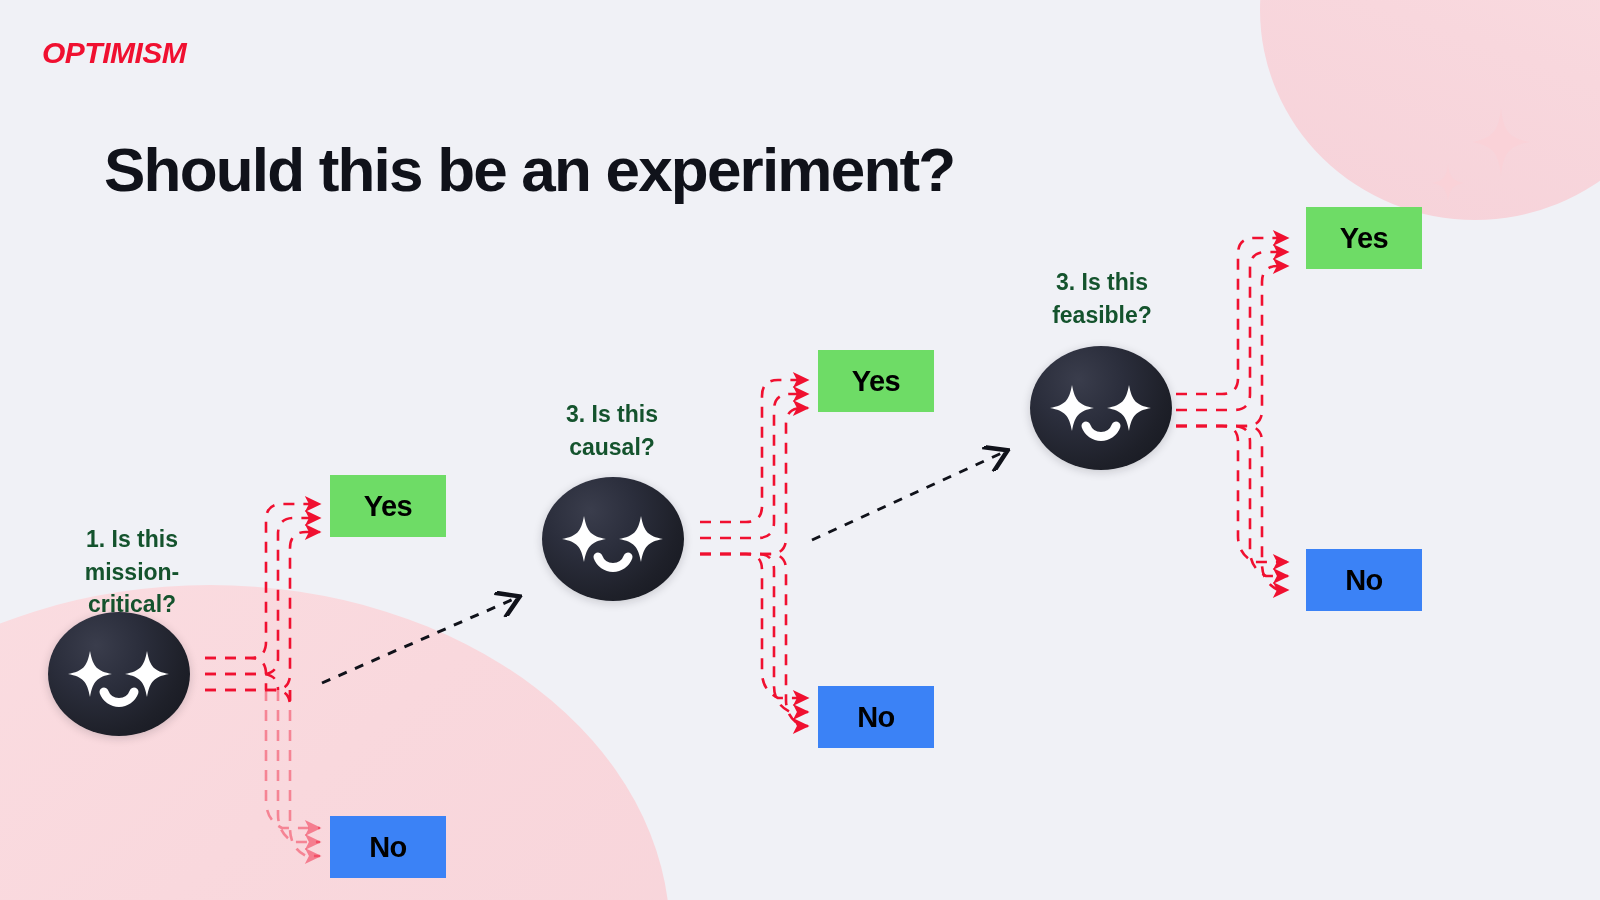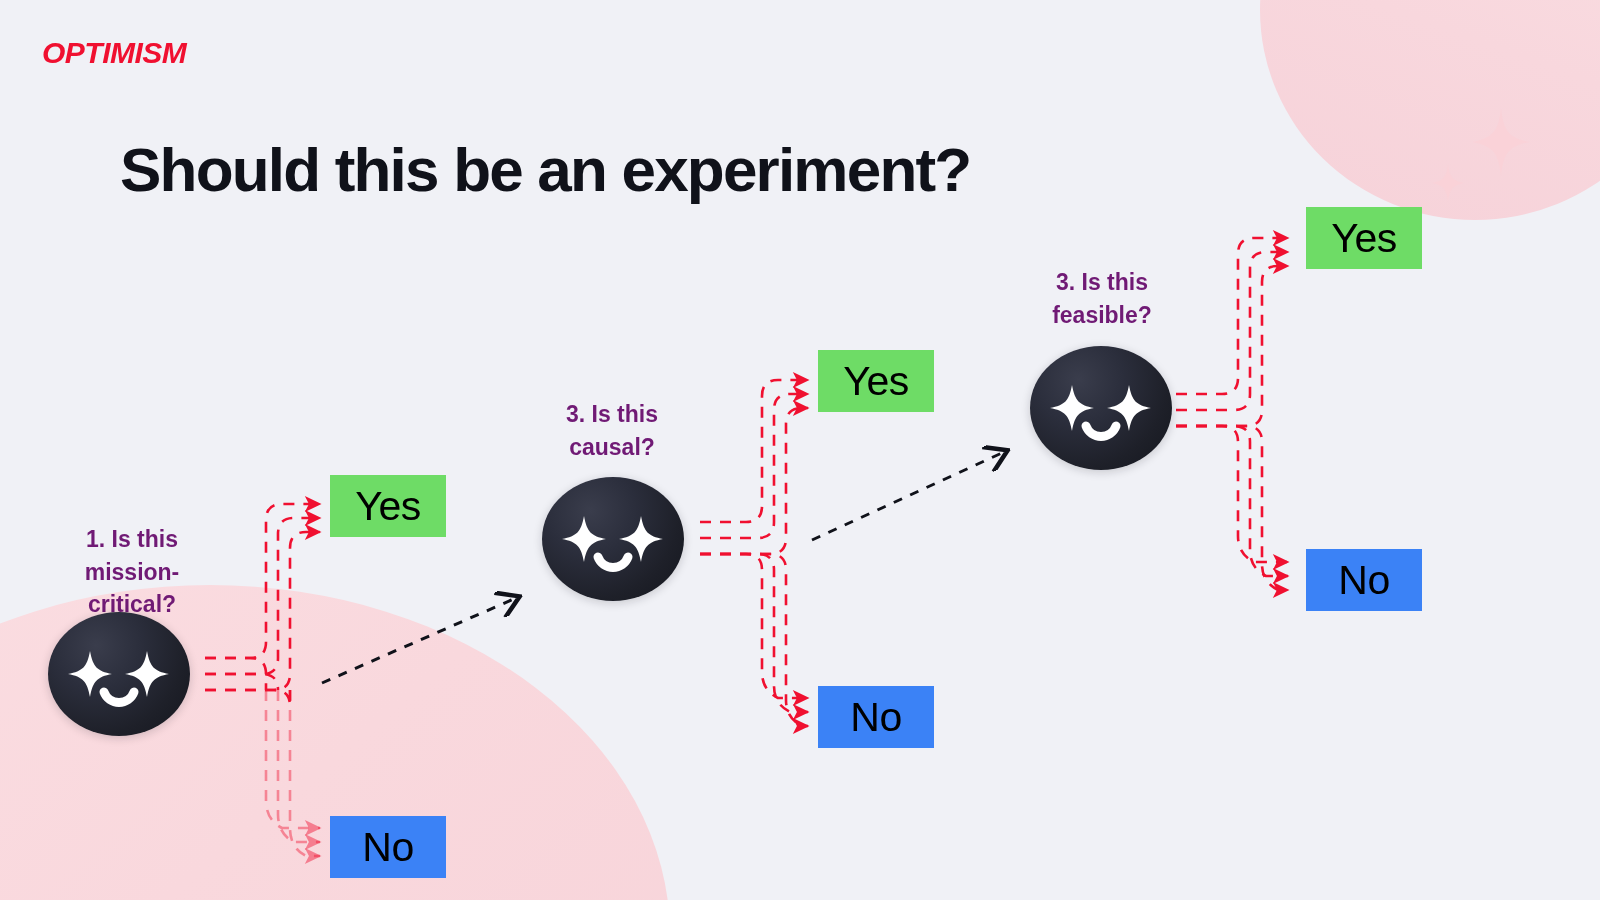--- a/index.html
+++ b/index.html
@@ -49,51 +49,50 @@
 
   
   #title {
     position:absolute;
     left:104px; top:134px;
     font-size:62px;
     font-weight:bold;
     letter-spacing:-1.8px;
     color:#10121A;
     white-space:nowrap;
-    margin-left:16px;
   }
 
   
   .qlabel {
     position:absolute;
     font-size:23px;
     font-weight:bold;
-    color:#701a75;
+    color:#14532d;
     line-height:1.42;
     text-align:center;
     white-space:pre-line;
   }
 
   
   .node {
     position:absolute;
     border-radius:50%;
     background:radial-gradient(circle at 34% 27%, #3A3D4C 0%, #2B2E3C 34%, #1E2029 68%, #14161D 100%);
     box-shadow:0 2px 10px rgba(16,18,26,0.18);
   }
   .node svg { position:absolute; inset:0; width:100%; height:100%; }
 
   
   .obox {
     position:absolute;
     display:flex;
     align-items:center;
     justify-content:center;
-    font-size:41px;
-    font-weight:normal;
+    font-size:29px;
+    font-weight:bold;
     color:#000000;
     letter-spacing:-0.5px;
   }
   .obox.yes { background:#6EDC66; }
   .obox.no  { background:#3b82f6; }
 
   
   #edges { position:absolute; inset:0; width:1600px; height:900px; }
 </style>
 </head>

